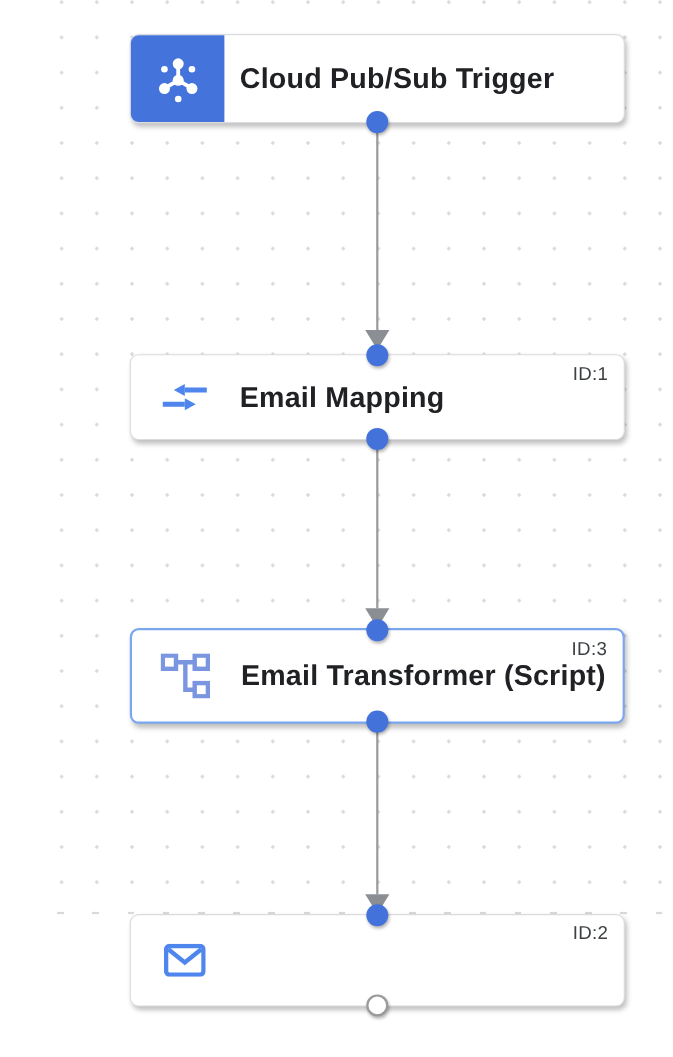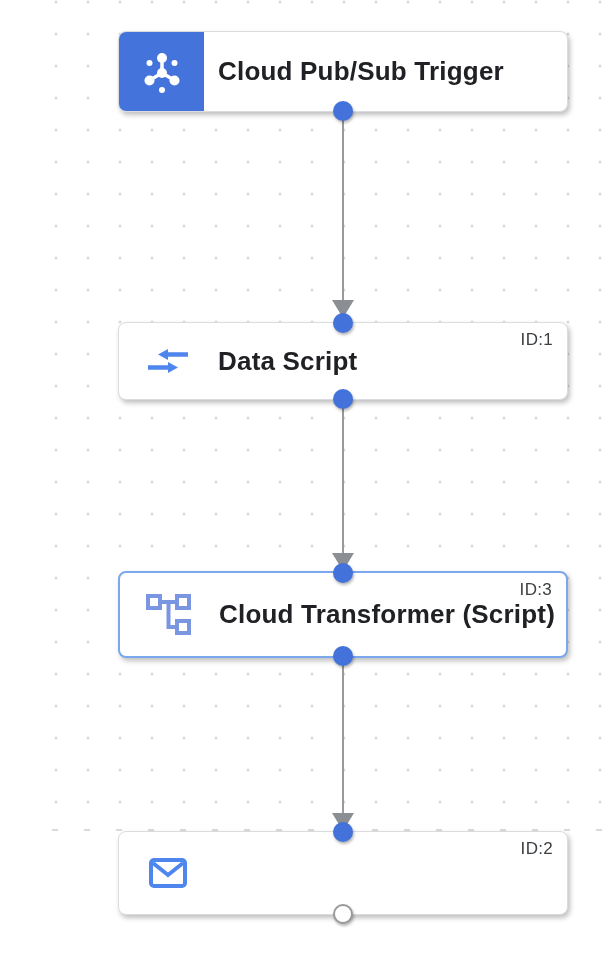--- a/index.html
+++ b/index.html
@@ -115,39 +115,39 @@
         <g stroke="#4e86ee" stroke-width="4.5">
           <line x1="41" y1="6.5" x2="21" y2="6.5"></line>
           <line x1="1" y1="19.5" x2="21" y2="19.5"></line>
         </g>
         <g fill="#4e86ee">
           <polygon points="21,1 21,12 11,6.5"></polygon>
           <polygon points="21,14 21,25 31,19.5"></polygon>
         </g>
       </svg>
     </div>
-    <div class="title">Data Script</div>
+    <div class="title">Email Mapping</div>
     <div class="id-badge">ID:1</div>
     <div class="port in"></div>
     <div class="port out"></div>
   </div>
 
   <div class="node selected" style="top:571px;height:87px;">
     <div class="task-icon">
       <svg width="45" height="41" viewBox="0 0 45 41" aria-hidden="true">
         <g fill="none" stroke="#7b96e0" stroke-width="4">
           <rect x="2" y="2" width="12" height="12"></rect>
           <rect x="31" y="2" width="12" height="12"></rect>
           <rect x="31" y="27" width="12" height="12"></rect>
           <path d="M14 8 H31"></path>
           <path d="M22.5 8 V33 H31"></path>
         </g>
       </svg>
     </div>
-    <div class="title">Cloud Transformer (Script)</div>
+    <div class="title">Email Transformer (Script)</div>
     <div class="id-badge">ID:3</div>
     <div class="port in"></div>
     <div class="port out"></div>
   </div>
 
   <div class="node" style="top:831px;height:84px;">
     <div class="task-icon">
       <svg width="38" height="30" viewBox="0 0 38 30" aria-hidden="true">
         <g fill="none" stroke="#4e86ee" stroke-width="4">
           <rect x="2" y="2" width="34" height="26" rx="3"></rect>

